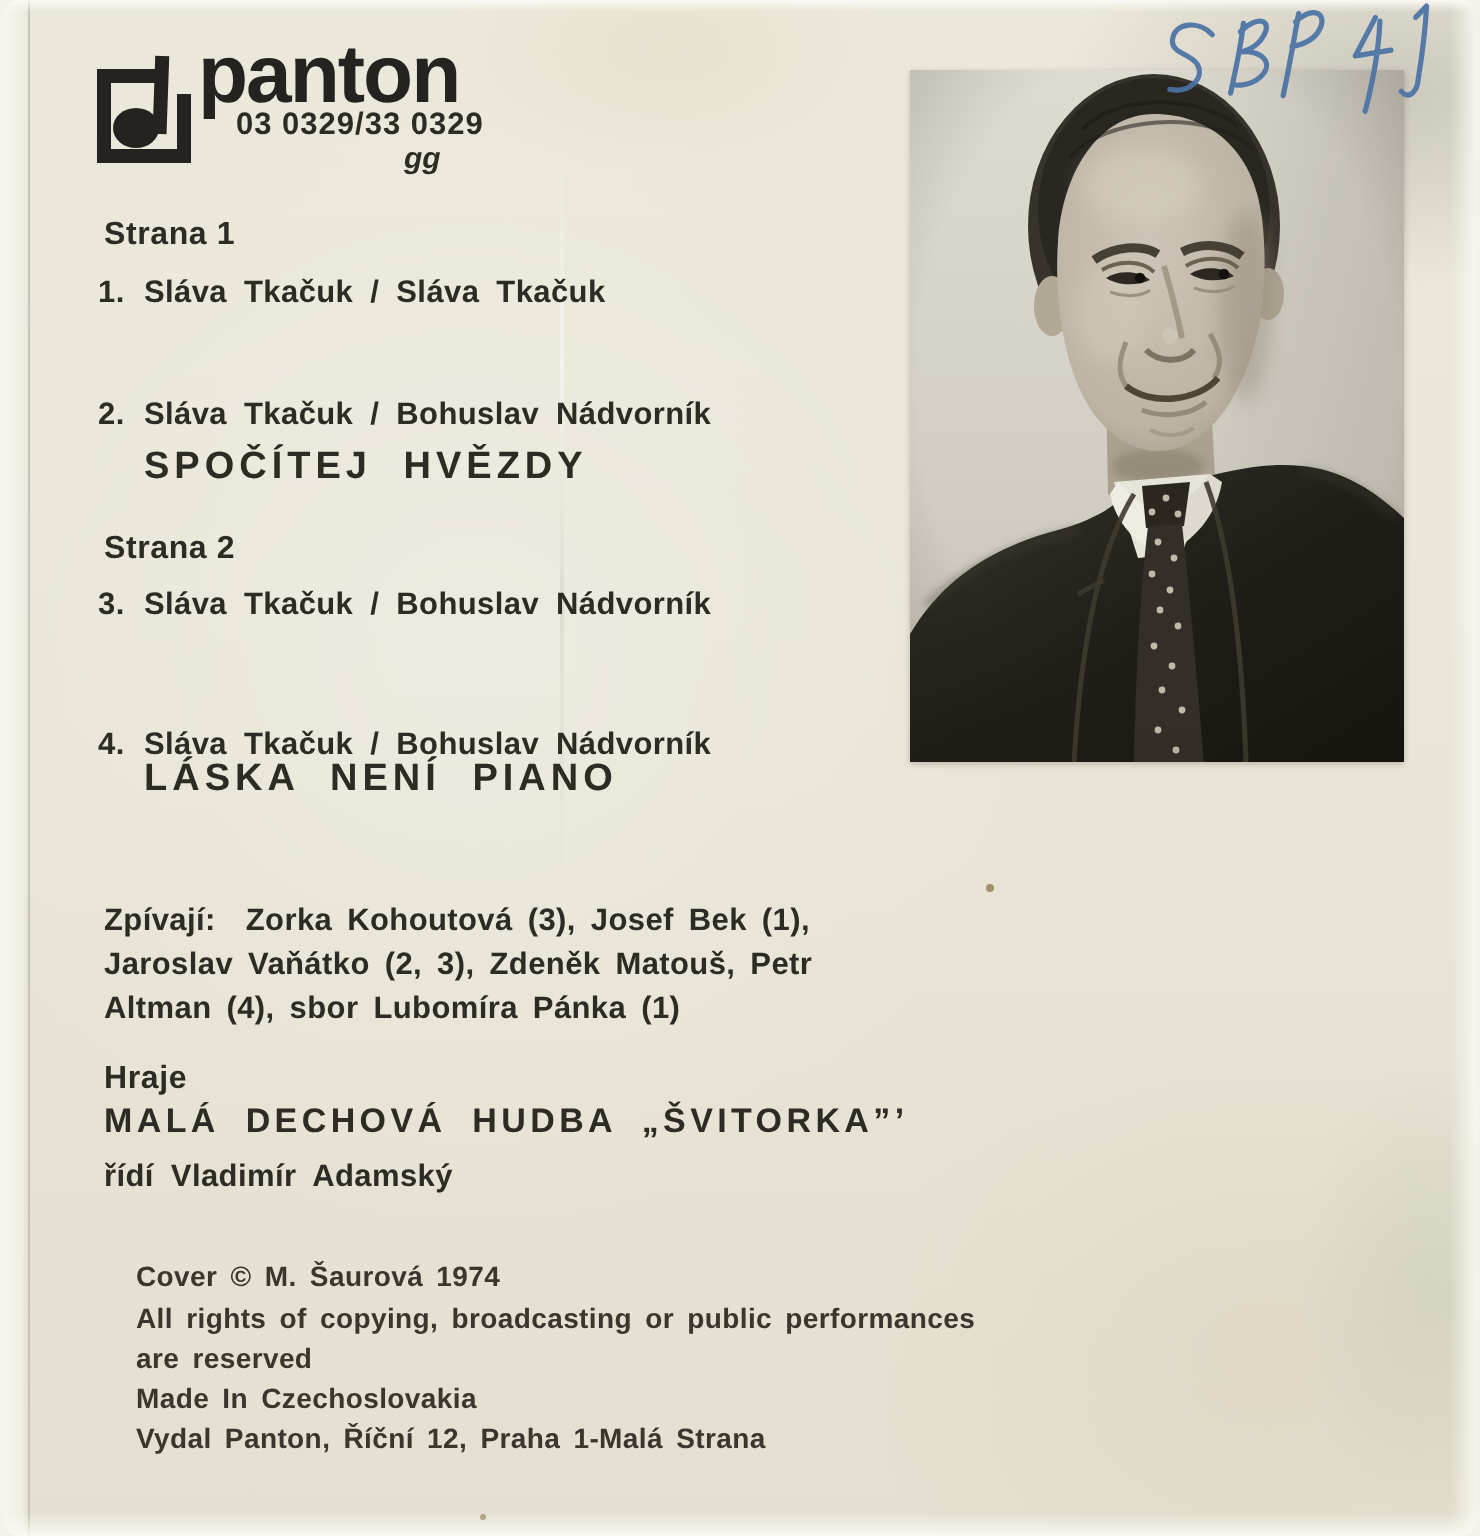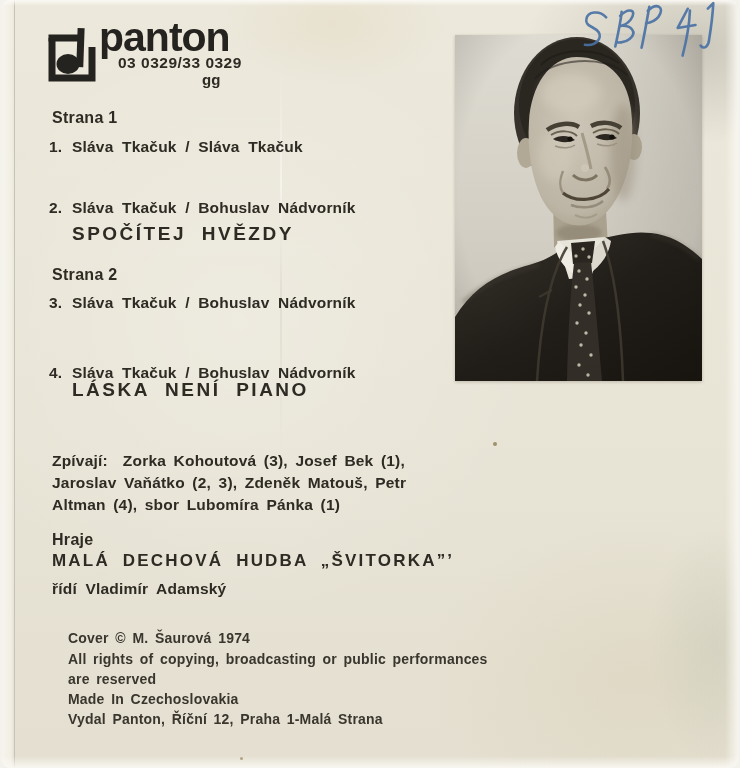--- a/index.html
+++ b/index.html
@@ -26,21 +26,21 @@
   .heading{font-size:16px;letter-spacing:.3px;}
   .credit{font-size:15.5px;word-spacing:4px;letter-spacing:.2px;}
   .credit .num{display:inline-block;width:23px;}
   .title{font-size:19px;letter-spacing:2.5px;word-spacing:8px;}
   .singers{font-size:15.5px;line-height:22px;word-spacing:3px;letter-spacing:.2px;}
   .band{font-size:17px;letter-spacing:2.2px;word-spacing:6px;}
   .footer-line{font-weight:bold;font-size:14px;color:#3a362e;letter-spacing:.2px;word-spacing:2.5px;margin-left:16px;}
 
   .brand{left:97px;top:14px;font-size:41px;letter-spacing:-1px;color:#25231f;}
   .catalog{left:116px;top:54px;font-size:15.5px;letter-spacing:.5px;}
-  .printer{left:200px;top:71px;font-size:15px;}
+  .printer{left:200px;top:71px;font-size:15px;font-style:italic;}
 
   .photo{position:absolute;left:453px;top:35px;width:247px;height:346px;box-shadow:0 1px 3px rgba(60,50,30,.25);}
   .logo{position:absolute;left:42px;top:26px;}
   .handwriting{position:absolute;left:570px;top:0;z-index:5;}
 </style>
 </head>
 <body>
 
 <div class="sleeve">
 

